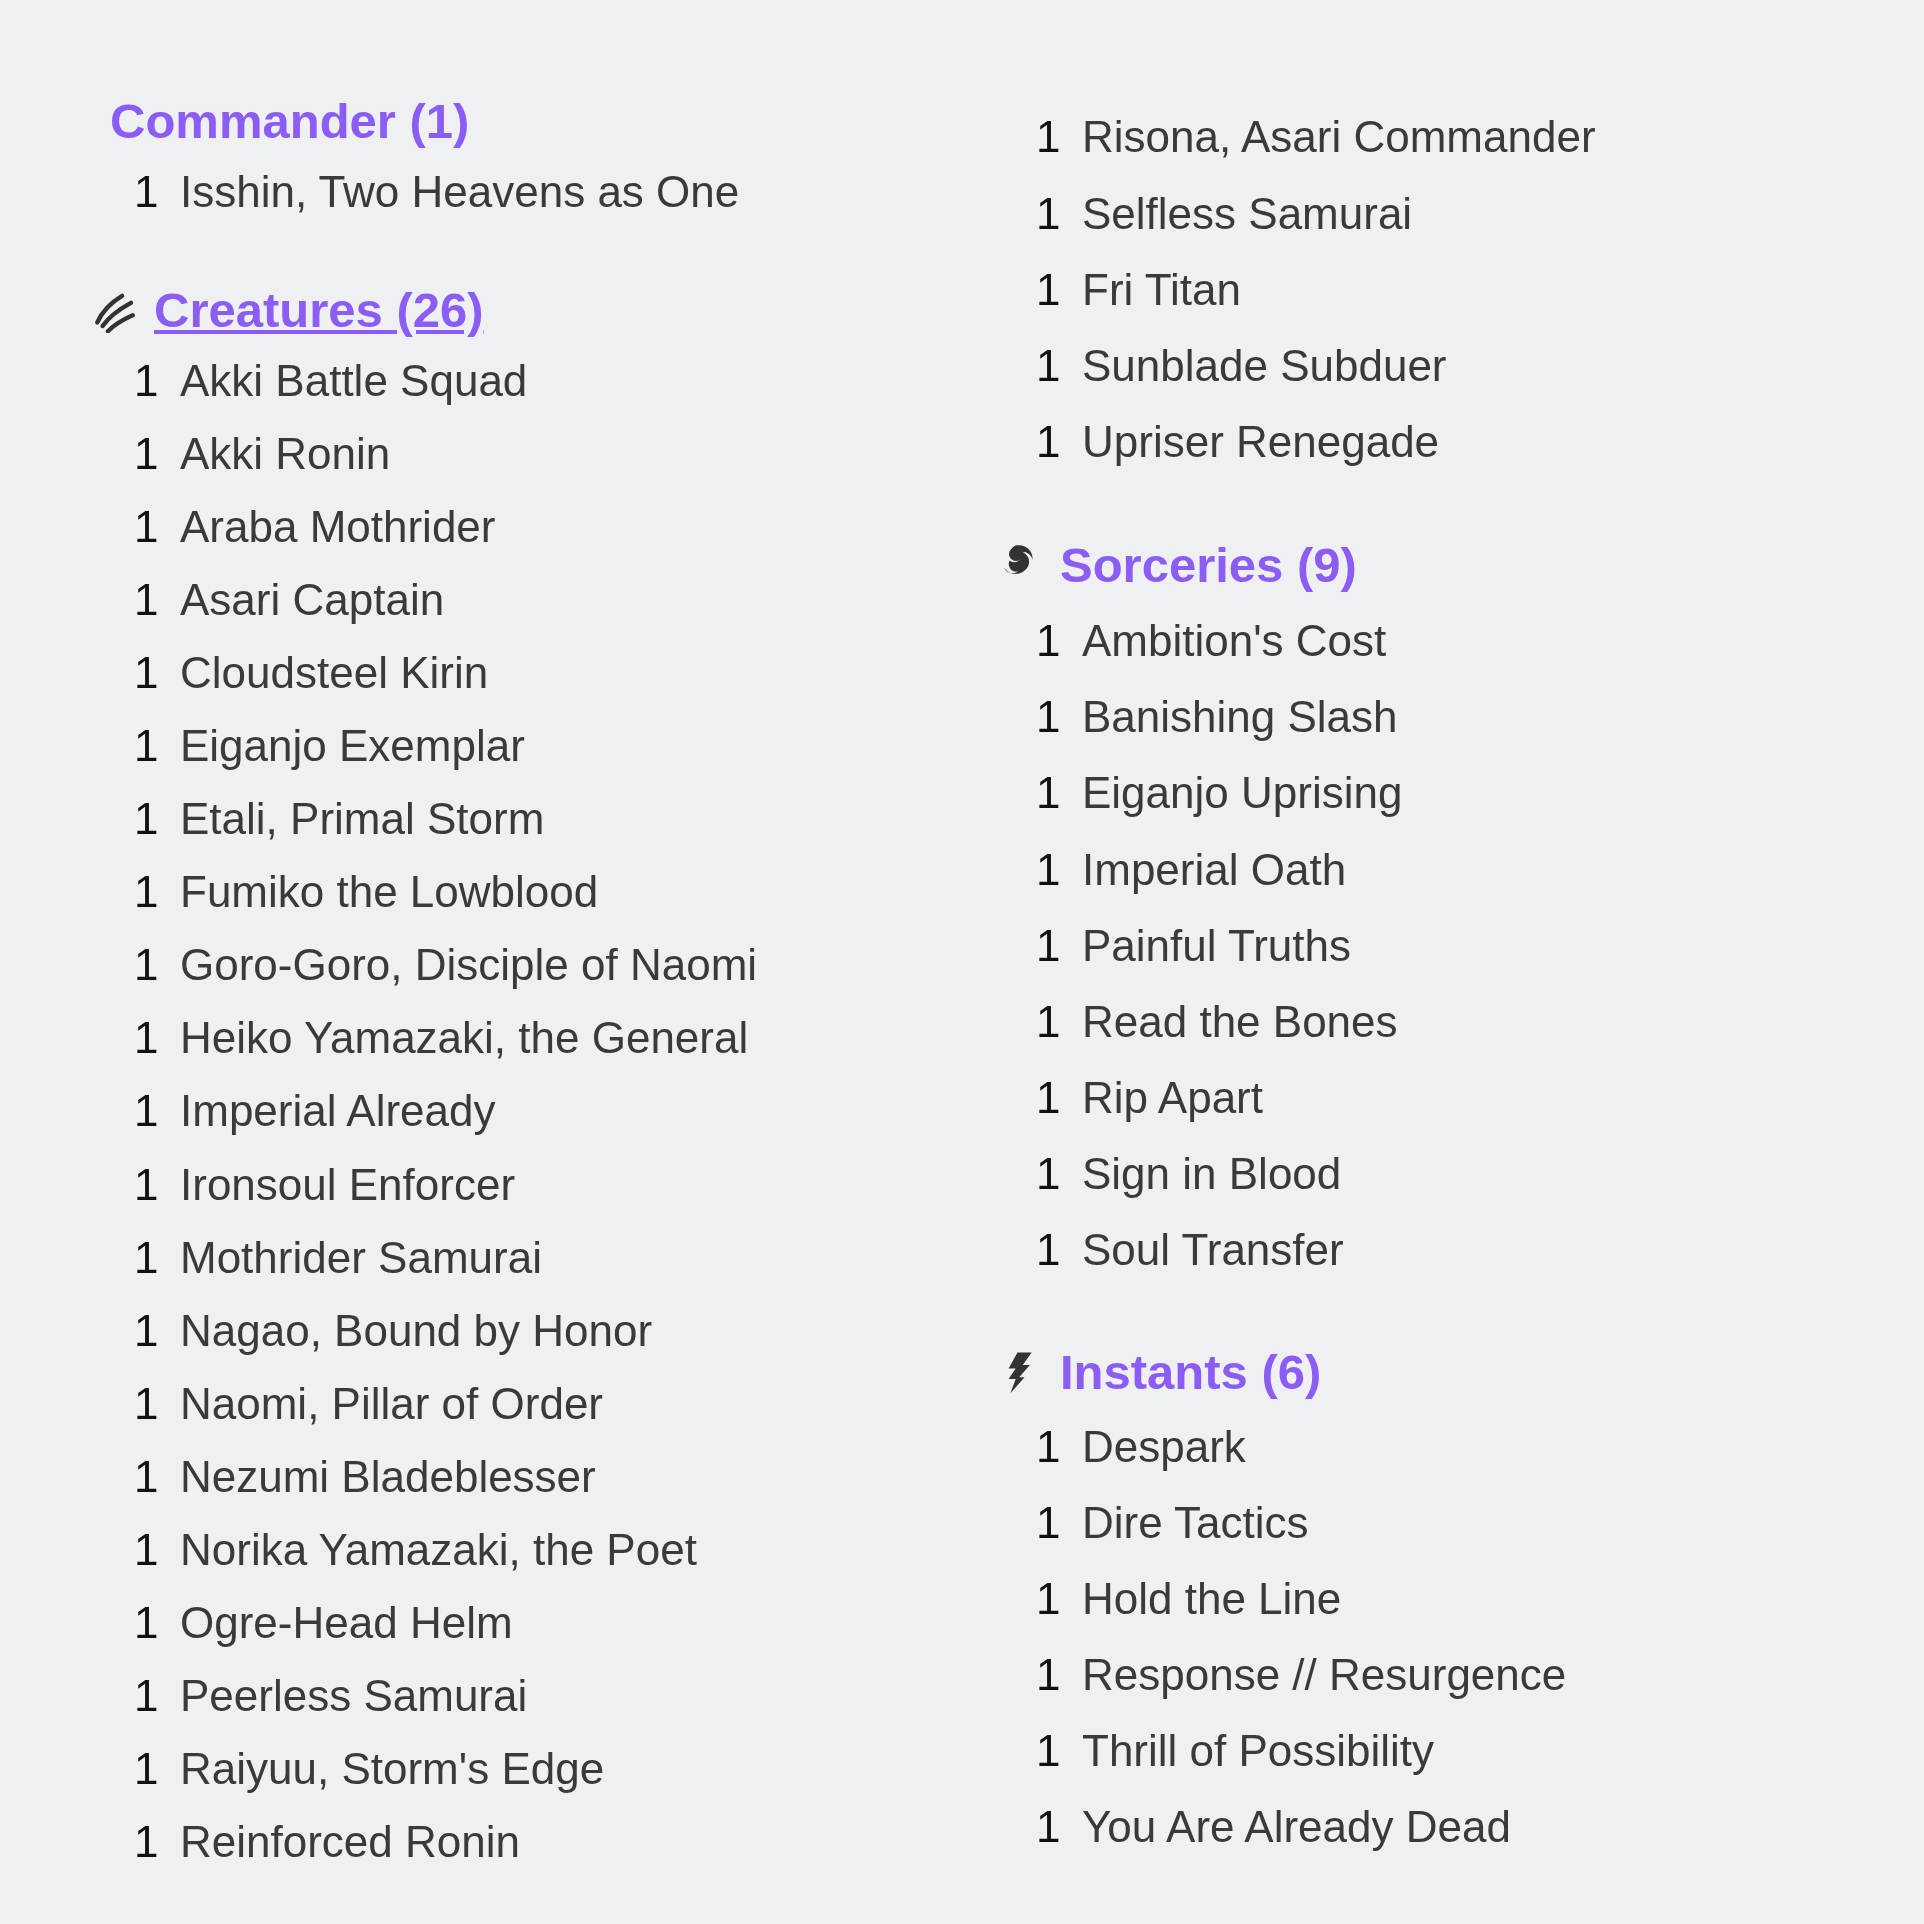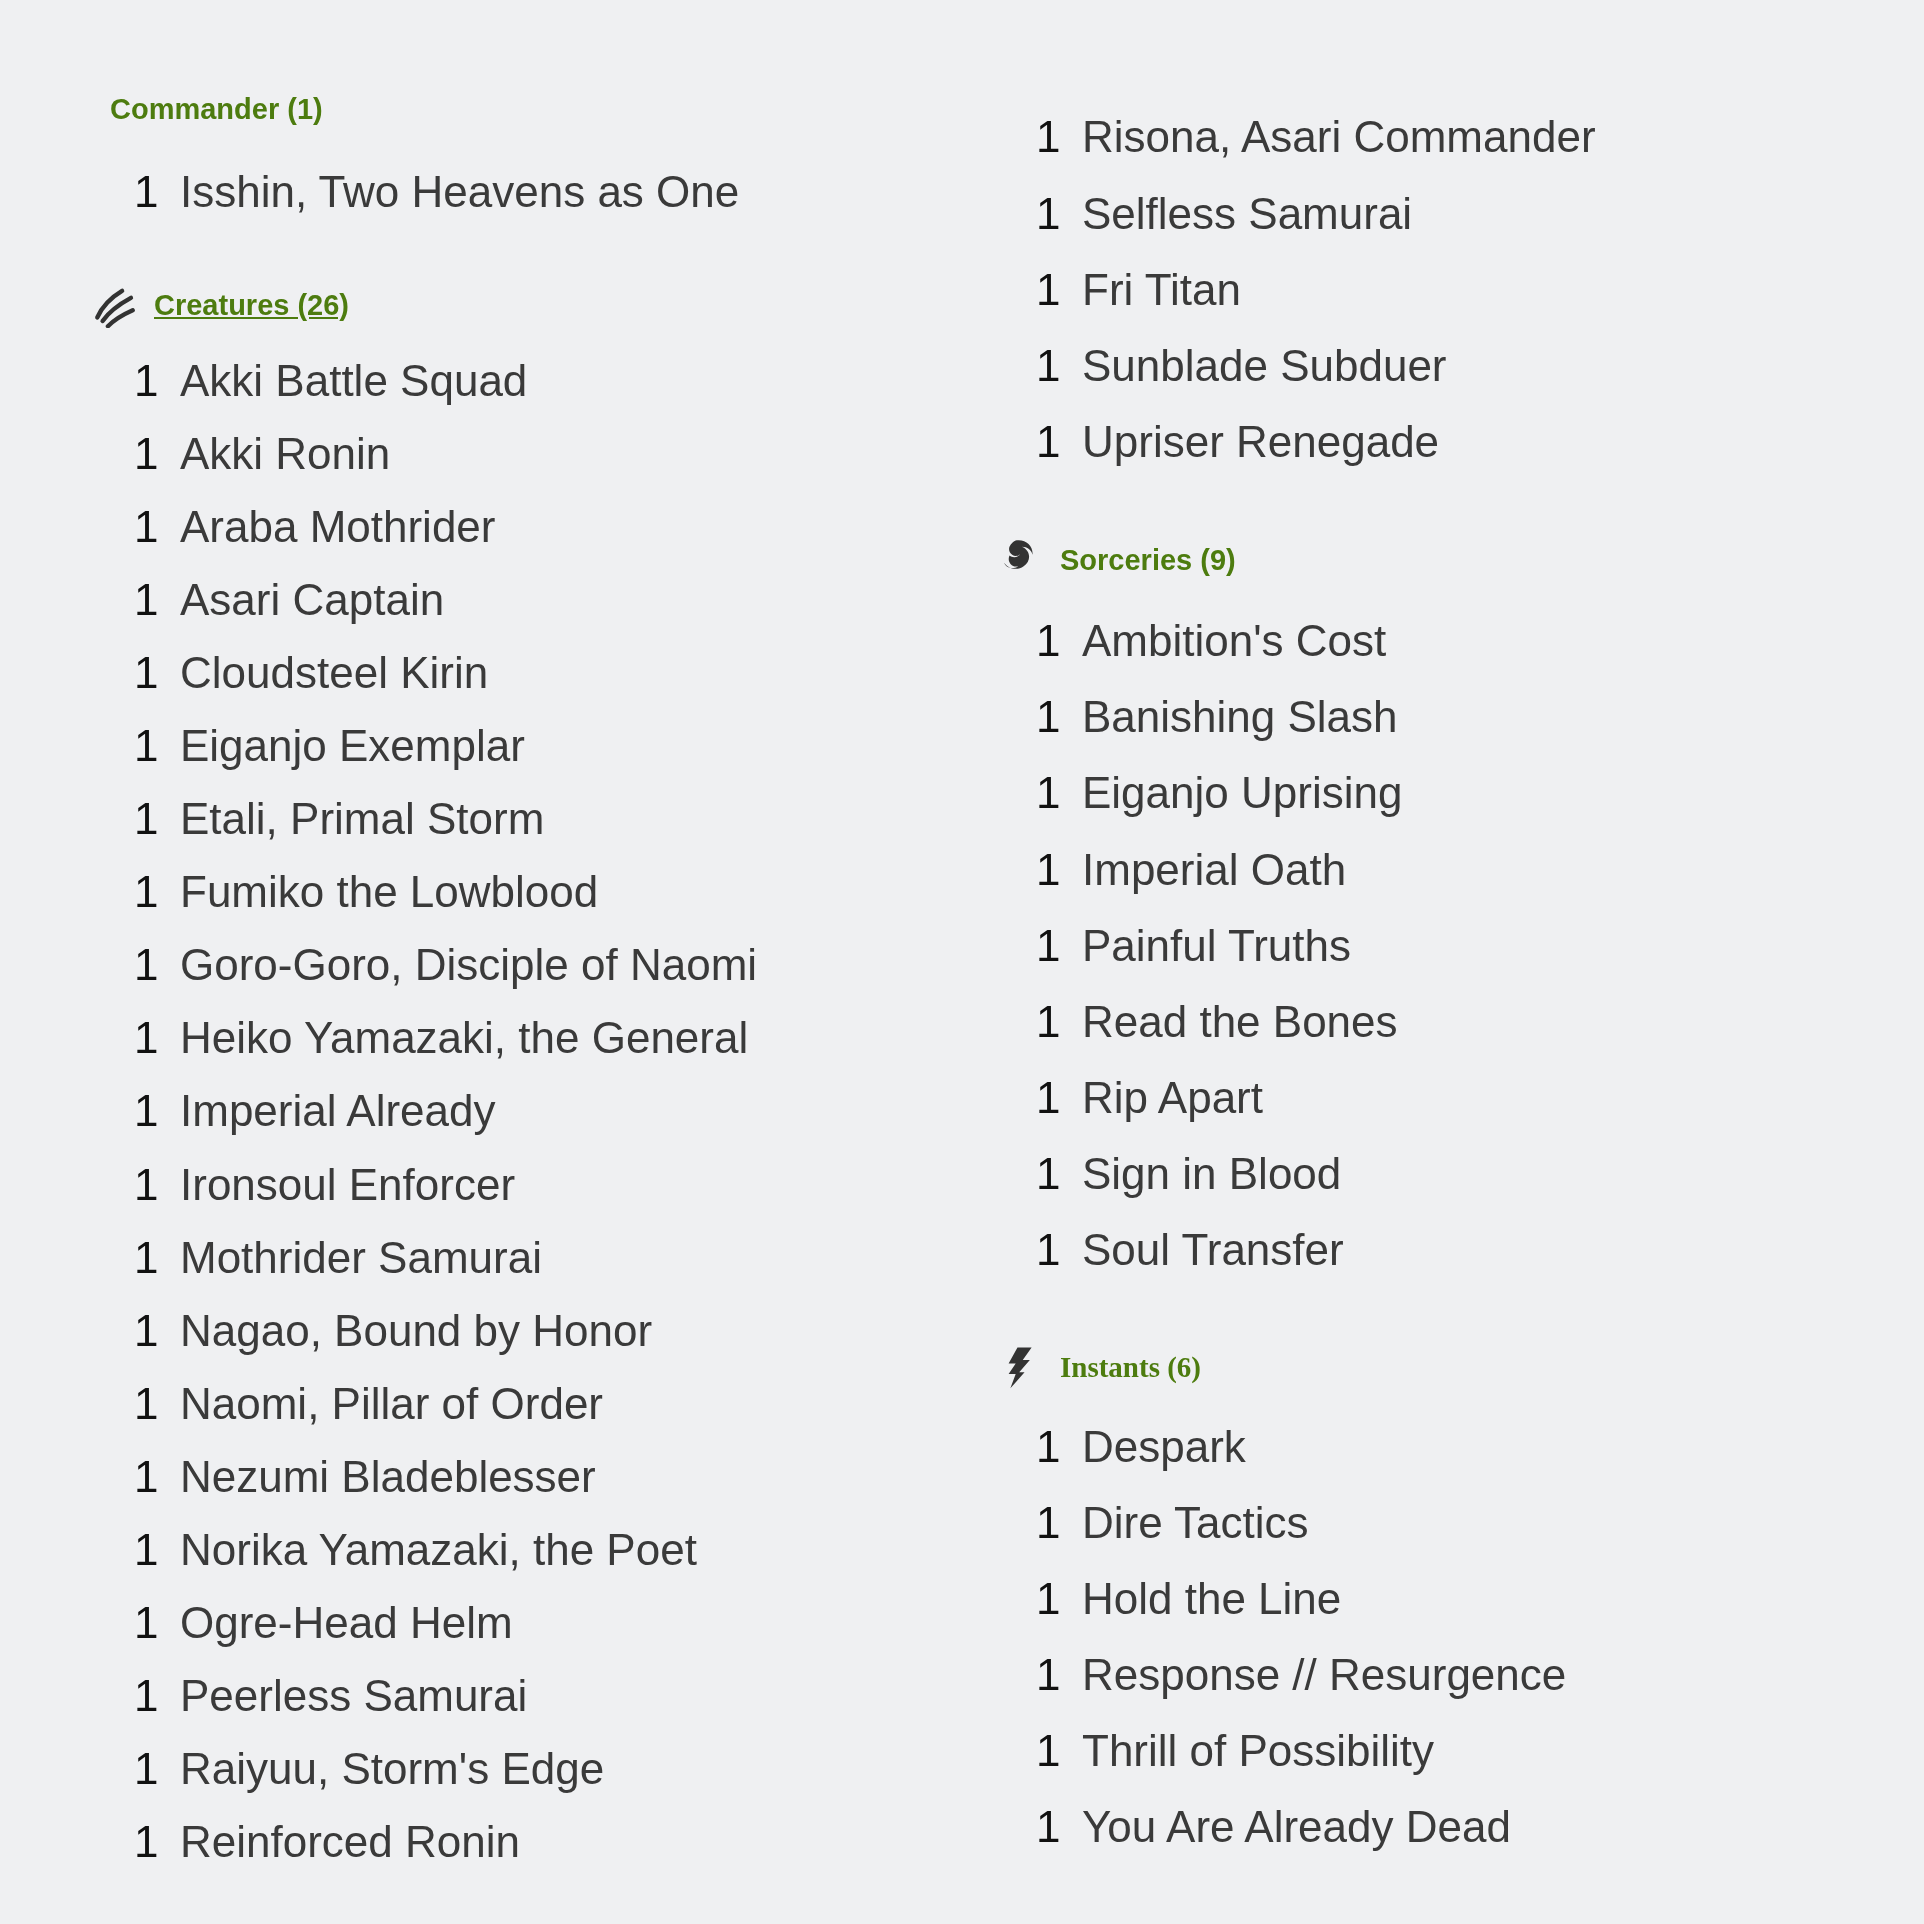--- a/index.html
+++ b/index.html
@@ -5,21 +5,21 @@
   html, body { margin:0; padding:0; }
   body {
     width:1925px; height:1925px; overflow:hidden;
     background:#eff0f2;
     font-family:"Liberation Sans", "DejaVu Sans", sans-serif;
     color:#3a3a3a;
     position:relative;
   }
   .hdr {
     position:absolute; display:flex; align-items:center;
-    font-weight:bold; font-size:29px; color:#4d7c0f; white-space:nowrap;
+    font-weight:bold; font-size:49px; color:#8b5cf6; white-space:nowrap;
   }
   .hdr .icon { width:46px; height:46px; display:inline-block; margin-right:16px; }
   .hdr .icon svg { width:100%; height:100%; display:block; }
   .item {
     position:absolute; display:flex; align-items:baseline;
     font-size:44px; white-space:nowrap; height:53px; line-height:53px;
   }
   .item .qty { color:#111; width:46px; display:inline-block; }
   .item .name { color:#3a3a3a; }
 </style>
@@ -175,21 +175,21 @@
     <div class="item" style="left: 1036px; top: 1147px;">
       <span class="qty">1</span>
       <span class="name">Sign in Blood</span>
     </div>
     <div class="item" style="left: 1036px; top: 1223px;">
       <span class="qty">1</span>
       <span class="name">Soul Transfer</span>
     </div>
   </div>
 
-<div class="hdr" style="left:998px; top:1344px;font-family:Liberation Serif, serif;">
+<div class="hdr" style="left:998px; top:1344px;">
   <span class="icon">
     <svg viewBox="0 0 52 52">
         <path fill="#333" d="M22 4 L38 4 L28 18 L36 18 L24 32 L30 32 L14 50 L20 34 L12 34 L20 22 L12 22 Z"></path>
       </svg>
   </span>
   <span>Instants (6)</span>
 </div>
 <div id="instants-list">
     <div class="item" style="left: 1036px; top: 1420px;">
       <span class="qty">1</span>

